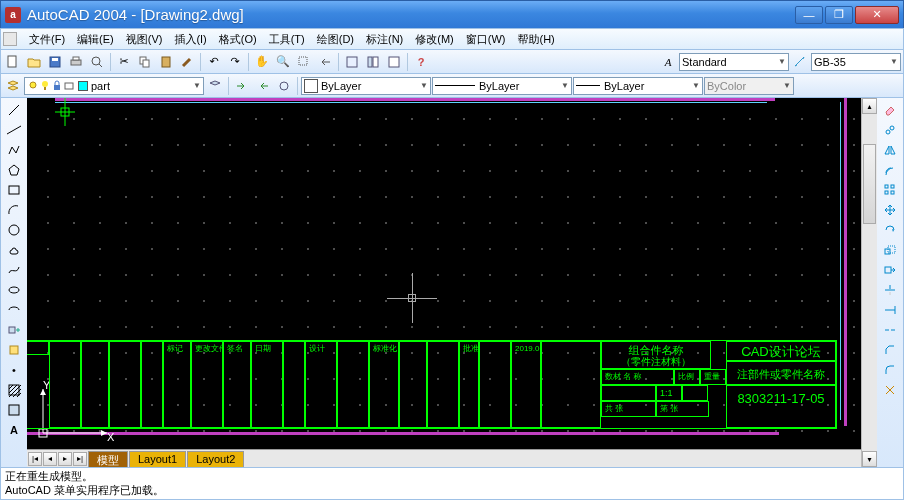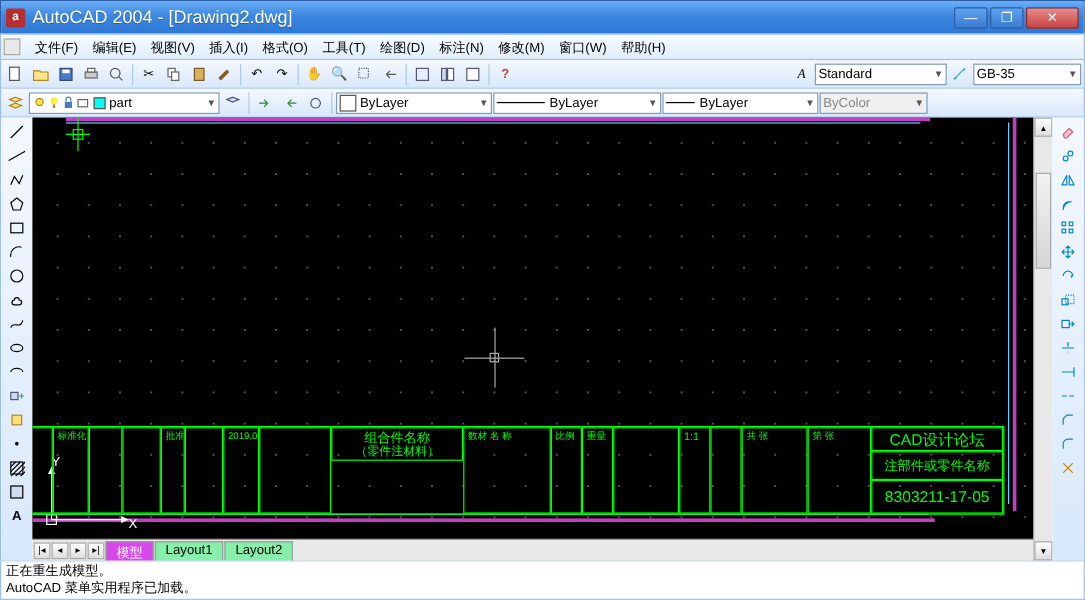--- a/index.html
+++ b/index.html
@@ -57,22 +57,22 @@
 
 
 .titleblock { position: absolute; right: 24px; bottom: 20px; border: 1px solid #0f0; color: #0f0; font-size: 10px; background: rgba(0,0,0,0); }
 .tb-row { display: flex; }
 .tb-cell { border: 1px solid #0f0; padding: 1px 3px; line-height: 12px; white-space: nowrap; overflow: hidden; }
 .tb-big { font-size: 13px; text-align: center; }
 
 
 .tabstrip { height: 18px; background: #e8e8e8; border-top: 1px solid #999; display: flex; align-items: center; }
 .ts-btn { width: 14px; height: 14px; border: 1px solid #aaa; background: linear-gradient(#fff,#ddd); display: flex; align-items: center; justify-content: center; font-size: 8px; margin-left: 1px; }
-.tab { height: 16px; padding: 1px 8px; background: #86efac; border: 1px solid #999; border-bottom: none; margin-left: 1px; font-size: 11px; }
-.tab.active { background: #d946ef; color: #fff; }
+.tab { height: 16px; padding: 1px 8px; background: #eab308; border: 1px solid #999; border-bottom: none; margin-left: 1px; font-size: 11px; }
+.tab.active { background: #a16207; color: #fff; }
 
 
 .vscroll { width: 16px; background: #e8e8e8; border-left: 1px solid #bbb; display: flex; flex-direction: column; }
 .sbtn { height: 16px; border: 1px solid #aaa; background: linear-gradient(#fff,#ddd); display: flex; align-items: center; justify-content: center; font-size: 8px; }
 .sthumb { flex: 0 0 80px; margin: 30px 1px; background: linear-gradient(#f2f2f2,#d5d5d5); border: 1px solid #aaa; }
 .sfill { flex: 1; }
 
 
 .cmdwin { height: 32px; border: 1px solid #9fc1e6; border-top: none; background: #fff; font-family: SimSun, monospace; font-size: 12px; padding: 1px 4px; line-height: 14px; overflow: hidden; }
 
@@ -207,21 +207,21 @@
   </div>
 </div>
 
 <div class="toolbar">
   <div class="tb-btn">
       <svg class="g" viewBox="0 0 14 14">
         <path d="M7 2l5 2-5 2-5-2z" fill="#ffe07a" stroke="#b08a20"></path>
         <path d="M7 7l5 2-5 2-5-2z" fill="#ffe07a" stroke="#b08a20"></path>
       </svg>
     </div>
-  <div class="tb-combo" style="width:159px">
+  <div class="tb-combo" style="width:180px">
     <svg width="12" height="12" viewBox="0 0 12 12">
         <circle cx="6" cy="5" r="3" fill="#ffeb3b" stroke="#b08a20"></circle>
       </svg>
     <svg width="12" height="12" viewBox="0 0 12 12">
         <circle cx="6" cy="4" r="3" fill="#ffeb3b"></circle>
         <rect x="5" y="7" width="2" height="3" fill="#b08a20"></rect>
       </svg>
     <svg width="12" height="12" viewBox="0 0 12 12">
         <rect x="3" y="5" width="6" height="5" fill="#4a7ac8"></rect>
         <path d="M4 5V3a2 2 0 014 0v2" fill="none" stroke="#4a7ac8"></path>
@@ -414,21 +414,21 @@
               <div class="tb-cell" style="width:28px"></div>
               <div class="tb-cell" style="width:32px"></div>
             </div>
             <div class="tb-row">
               <div class="tb-cell" style="width:20px;font-size:8px">批准</div>
               <div class="tb-cell" style="width:32px"></div>
               <div class="tb-cell" style="width:30px;font-size:8px">2019.06.26</div>
               <div class="tb-cell" style="width:60px"></div>
             </div>
           </div>
-          <div style="display:flex;flex-direction:row">
+          <div style="display:flex;flex-direction:column">
             <div class="tb-cell tb-big" style="width:110px;height:28px;padding-top:2px">
               <div>组合件名称</div>
               <div style="font-size:10px">（零件注材料）</div>
             </div>
             <div class="tb-row">
               <div class="tb-cell" style="width:73px;font-size:8px">数材 名 称</div>
               <div class="tb-cell" style="width:26px;font-size:8px">比例</div>
               <div class="tb-cell" style="width:26px;font-size:8px">重量</div>
             </div>
             <div class="tb-row">
@@ -437,21 +437,21 @@
               <div class="tb-cell" style="width:26px"></div>
             </div>
             <div class="tb-row">
               <div class="tb-cell" style="width:55px;font-size:8px">共 张</div>
               <div class="tb-cell" style="width:53px;font-size:8px">第 张</div>
             </div>
           </div>
           <div style="display:flex;flex-direction:column">
             <div class="tb-cell tb-big" style="width:110px;height:20px;line-height:18px">CAD设计论坛</div>
             <div class="tb-cell tb-big" style="width:110px;height:24px;font-size:11px;line-height:22px">注部件或零件名称</div>
-            <div class="tb-cell tb-big" style="width:110px;height:28px;line-height:24px">8303211-17-05</div>
+            <div class="tb-cell tb-big" style="width:110px;height:43px;line-height:24px">8303211-17-05</div>
           </div>
         </div>
       </div>
     </div>
 
     <div class="tabstrip">
       <div class="ts-btn">|◂</div>
       <div class="ts-btn">◂</div>
       <div class="ts-btn">▸</div>
       <div class="ts-btn">▸|</div>

